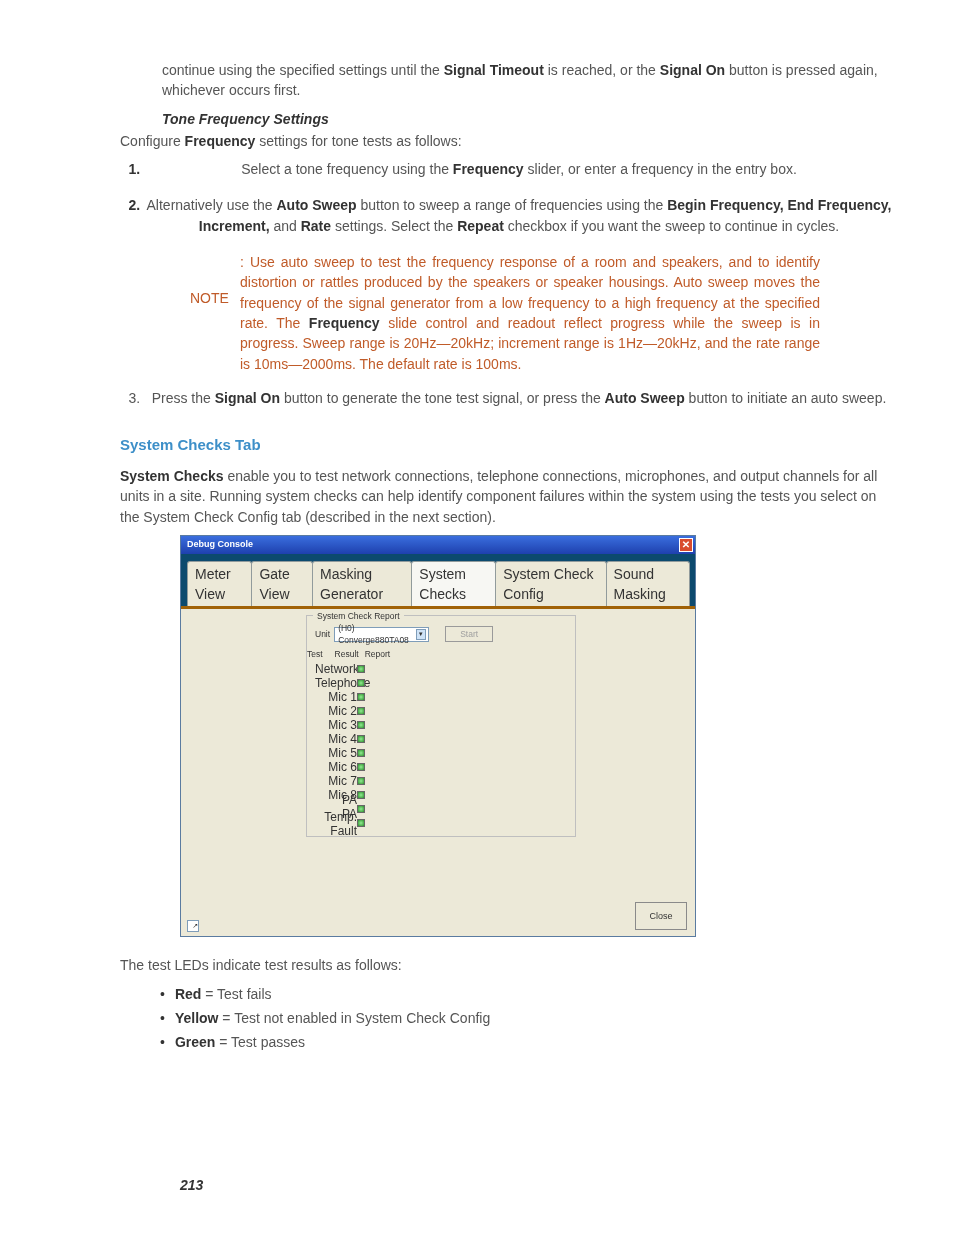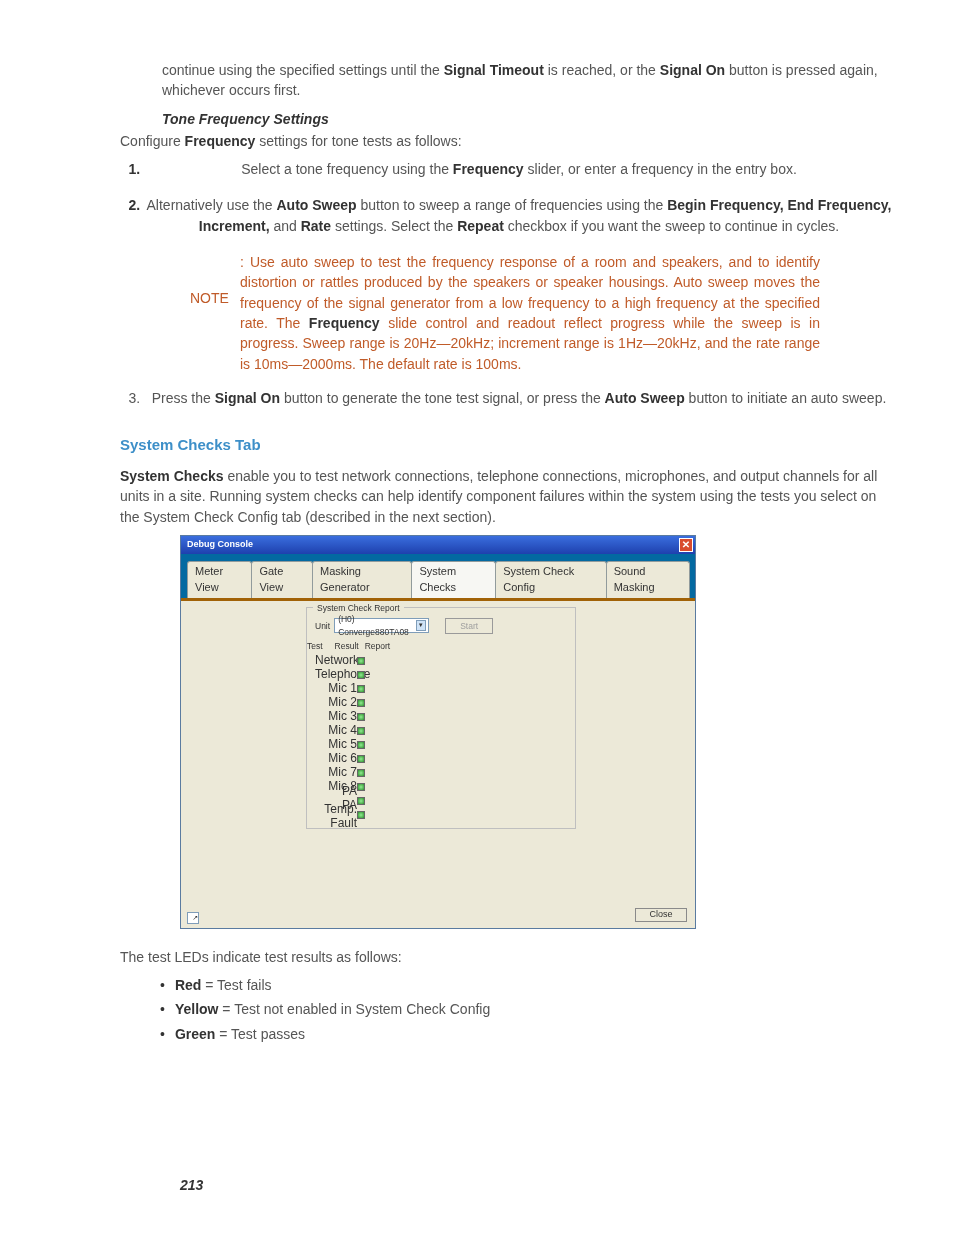--- a/index.html
+++ b/index.html
@@ -84,22 +84,22 @@
     background: #d94b2e;
     border: 1px solid #fff;
     color: #fff;
     display: flex; align-items: center; justify-content: center;
     font-size: 10px; line-height: 10px;
   }
   .dc-tabs {
     display: flex;
     gap: 0;
     padding: 7px 6px 0 6px;
-    background: #0369a1;
-    font-size: 11px;
+    background: #0c4a6e;
+    font-size: 14px;
   }
   .dc-tab {
     padding: 2px 7px;
     border: 1px solid #919b9c;
     border-bottom: none;
     background: #ece9d8;
     margin-right: -1px;
     border-radius: 3px 3px 0 0;
     position: relative;
   }
@@ -157,21 +157,21 @@
   .dc-led {
     width: 8px; height: 8px;
     border: 1px solid #666;
     background: radial-gradient(circle at 3px 3px, #90ee90, #2e8b2e);
   }
   .dc-bottom {
     position: absolute;
     bottom: 6px; right: 8px;
   }
   .dc-close-btn {
-    height: 14px; width: 52px;
+    height: 28px; width: 52px;
     border: 1px solid #8a8a8a;
     background: #ece9d8;
     display: flex; align-items: center; justify-content: center;
     font-size: 9px;
   }
   .dc-corner {
     position: absolute;
     bottom: 4px; left: 6px;
     width: 12px; height: 12px;
     border: 1px solid #7f9db9;

